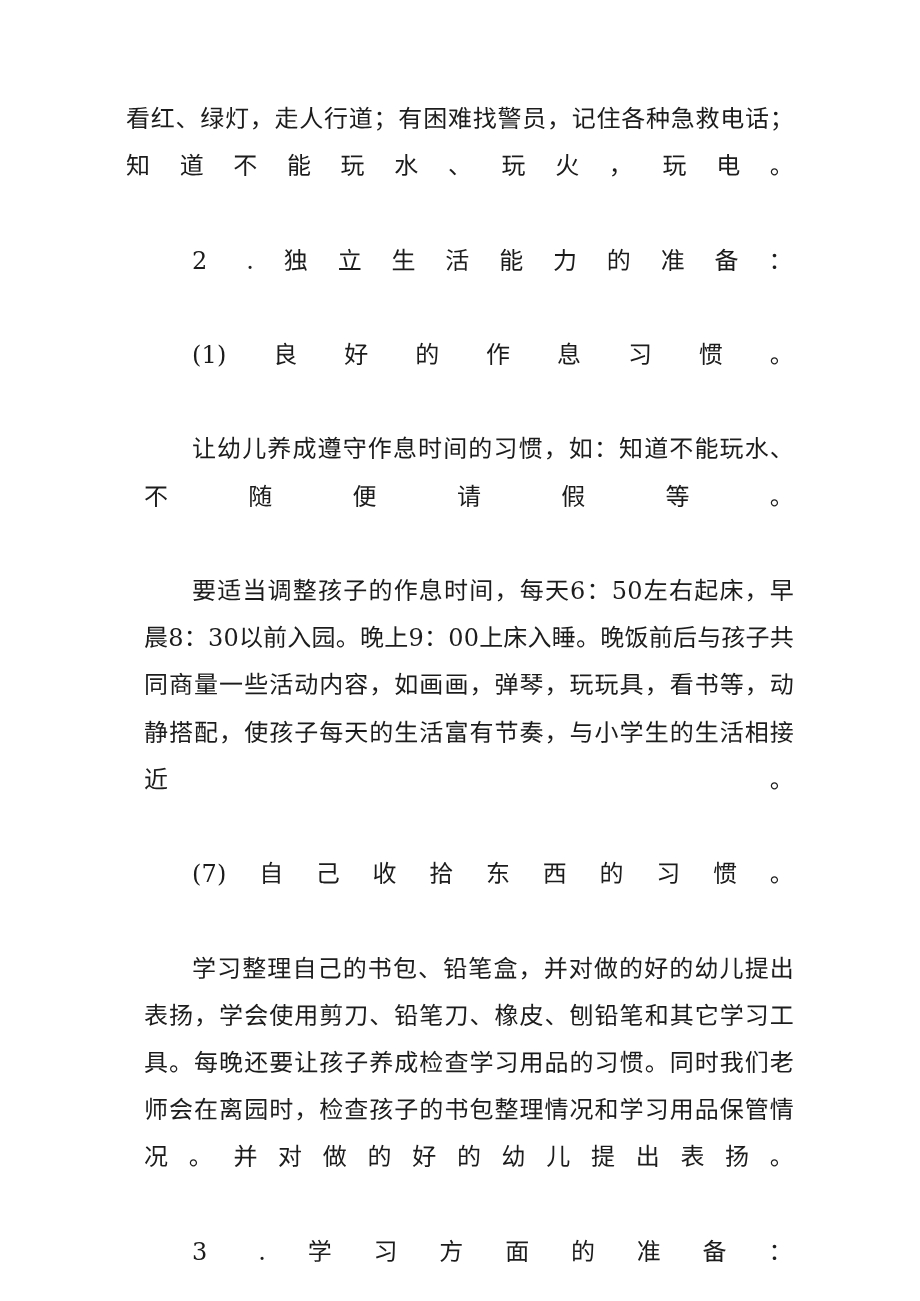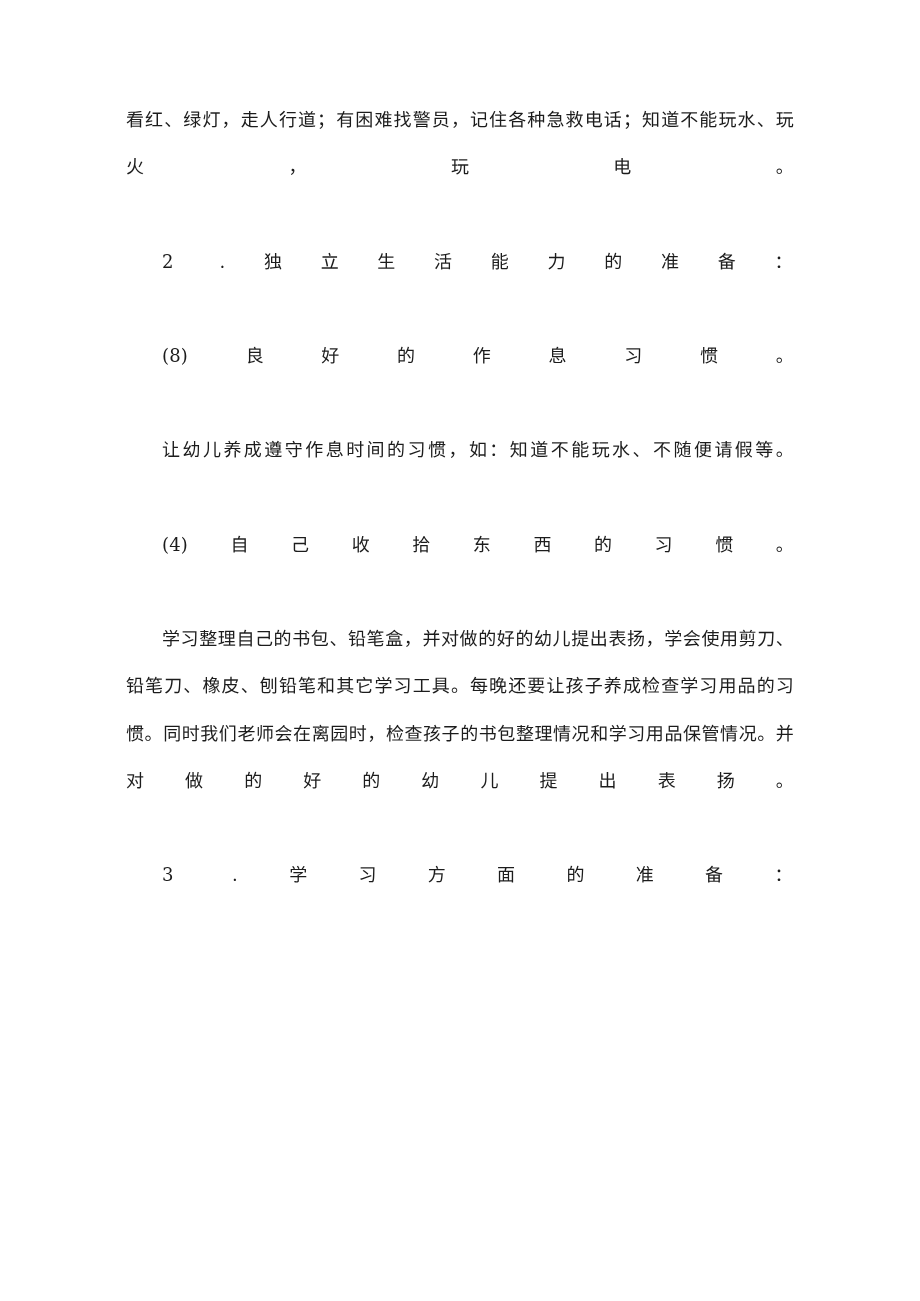--- a/index.html
+++ b/index.html
@@ -29,33 +29,34 @@
     position: absolute;
     left: 126px;
     top: 96px;
     width: 668px;
   }
 
   .para {
     margin: 0;
     padding: 0;
     color: #1c1c1c;
-    font-size: 18px;
+    font-size: 24px;
     line-height: 47.2px;
     letter-spacing: 0.2px;
     text-align: justify;
     text-justify: inter-character;
     word-break: break-all;
     font-weight: 400;
     -webkit-font-smoothing: antialiased;
   }
 
   
   .para.indent {
     text-indent: 2em;
+    margin-left: 18px;
   }
 
   
   .para::after {
     content: "";
     display: inline-block;
     width: 100%;
   }
 
   
@@ -66,25 +67,26 @@
 </head>
 <body>
 
 <div id="page">
   <div id="text-column">
 
     <p class="para">看红、绿灯，走人行道；有困难找警员，记住各种急救电话；知道不能玩水、玩火，玩电。</p>
 
     <p class="para indent loose">2 .独立生活能力的准备：</p>
 
-    <p class="para indent">(8)良好的作息习惯。</p>
+    <p class="para indent">(1)良好的作息习惯。</p>
 
     <p class="para indent">让幼儿养成遵守作息时间的习惯，如：知道不能玩水、不随便请假等。</p>
 
+    <p class="para indent">要适当调整孩子的作息时间，每天6：50左右起床，早晨8：30以前入园。晚上9：00上床入睡。晚饭前后与孩子共同商量一些活动内容，如画画，弹琴，玩玩具，看书等，动静搭配，使孩子每天的生活富有节奏，与小学生的生活相接近。</p>
 
-    <p class="para indent">(4)自己收拾东西的习惯。</p>
+    <p class="para indent">(7)自己收拾东西的习惯。</p>
 
     <p class="para indent">学习整理自己的书包、铅笔盒，并对做的好的幼儿提出表扬，学会使用剪刀、铅笔刀、橡皮、刨铅笔和其它学习工具。每晚还要让孩子养成检查学习用品的习惯。同时我们老师会在离园时，检查孩子的书包整理情况和学习用品保管情况。并对做的好的幼儿提出表扬。</p>
 
     <p class="para indent loose">3 .学习方面的准备：</p>
 
   </div>
 </div>
 
 </body></html>

